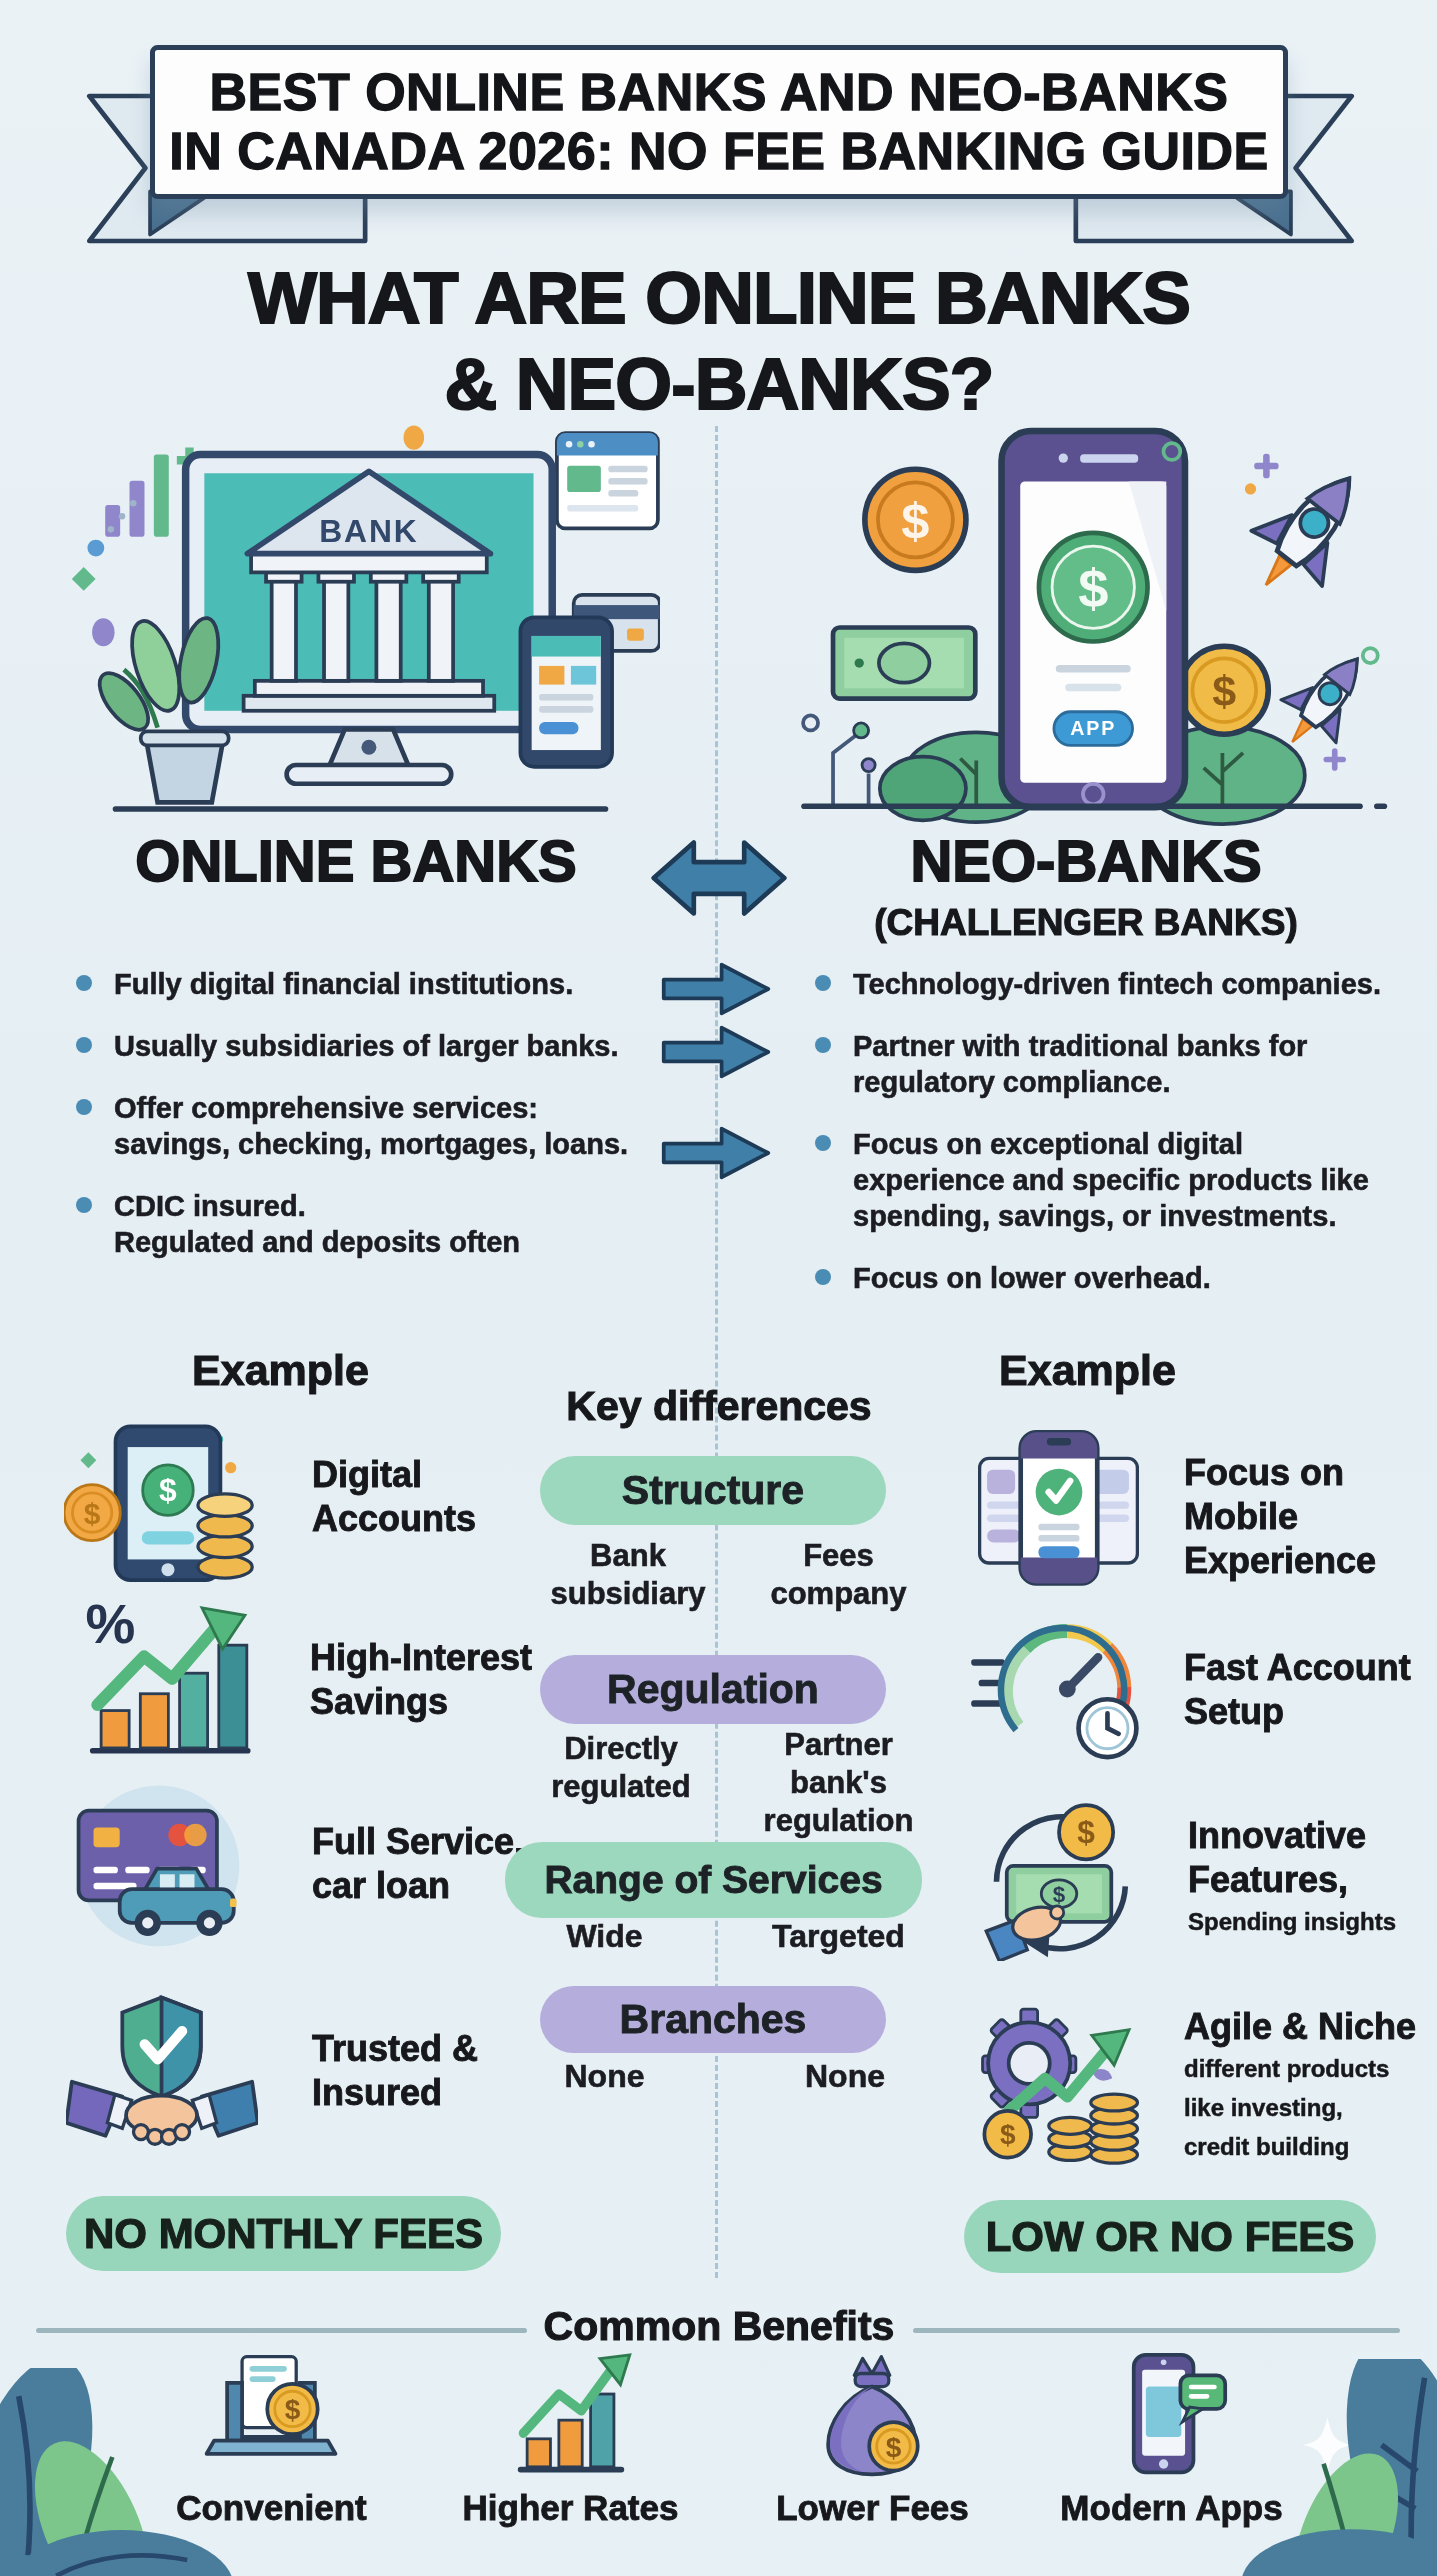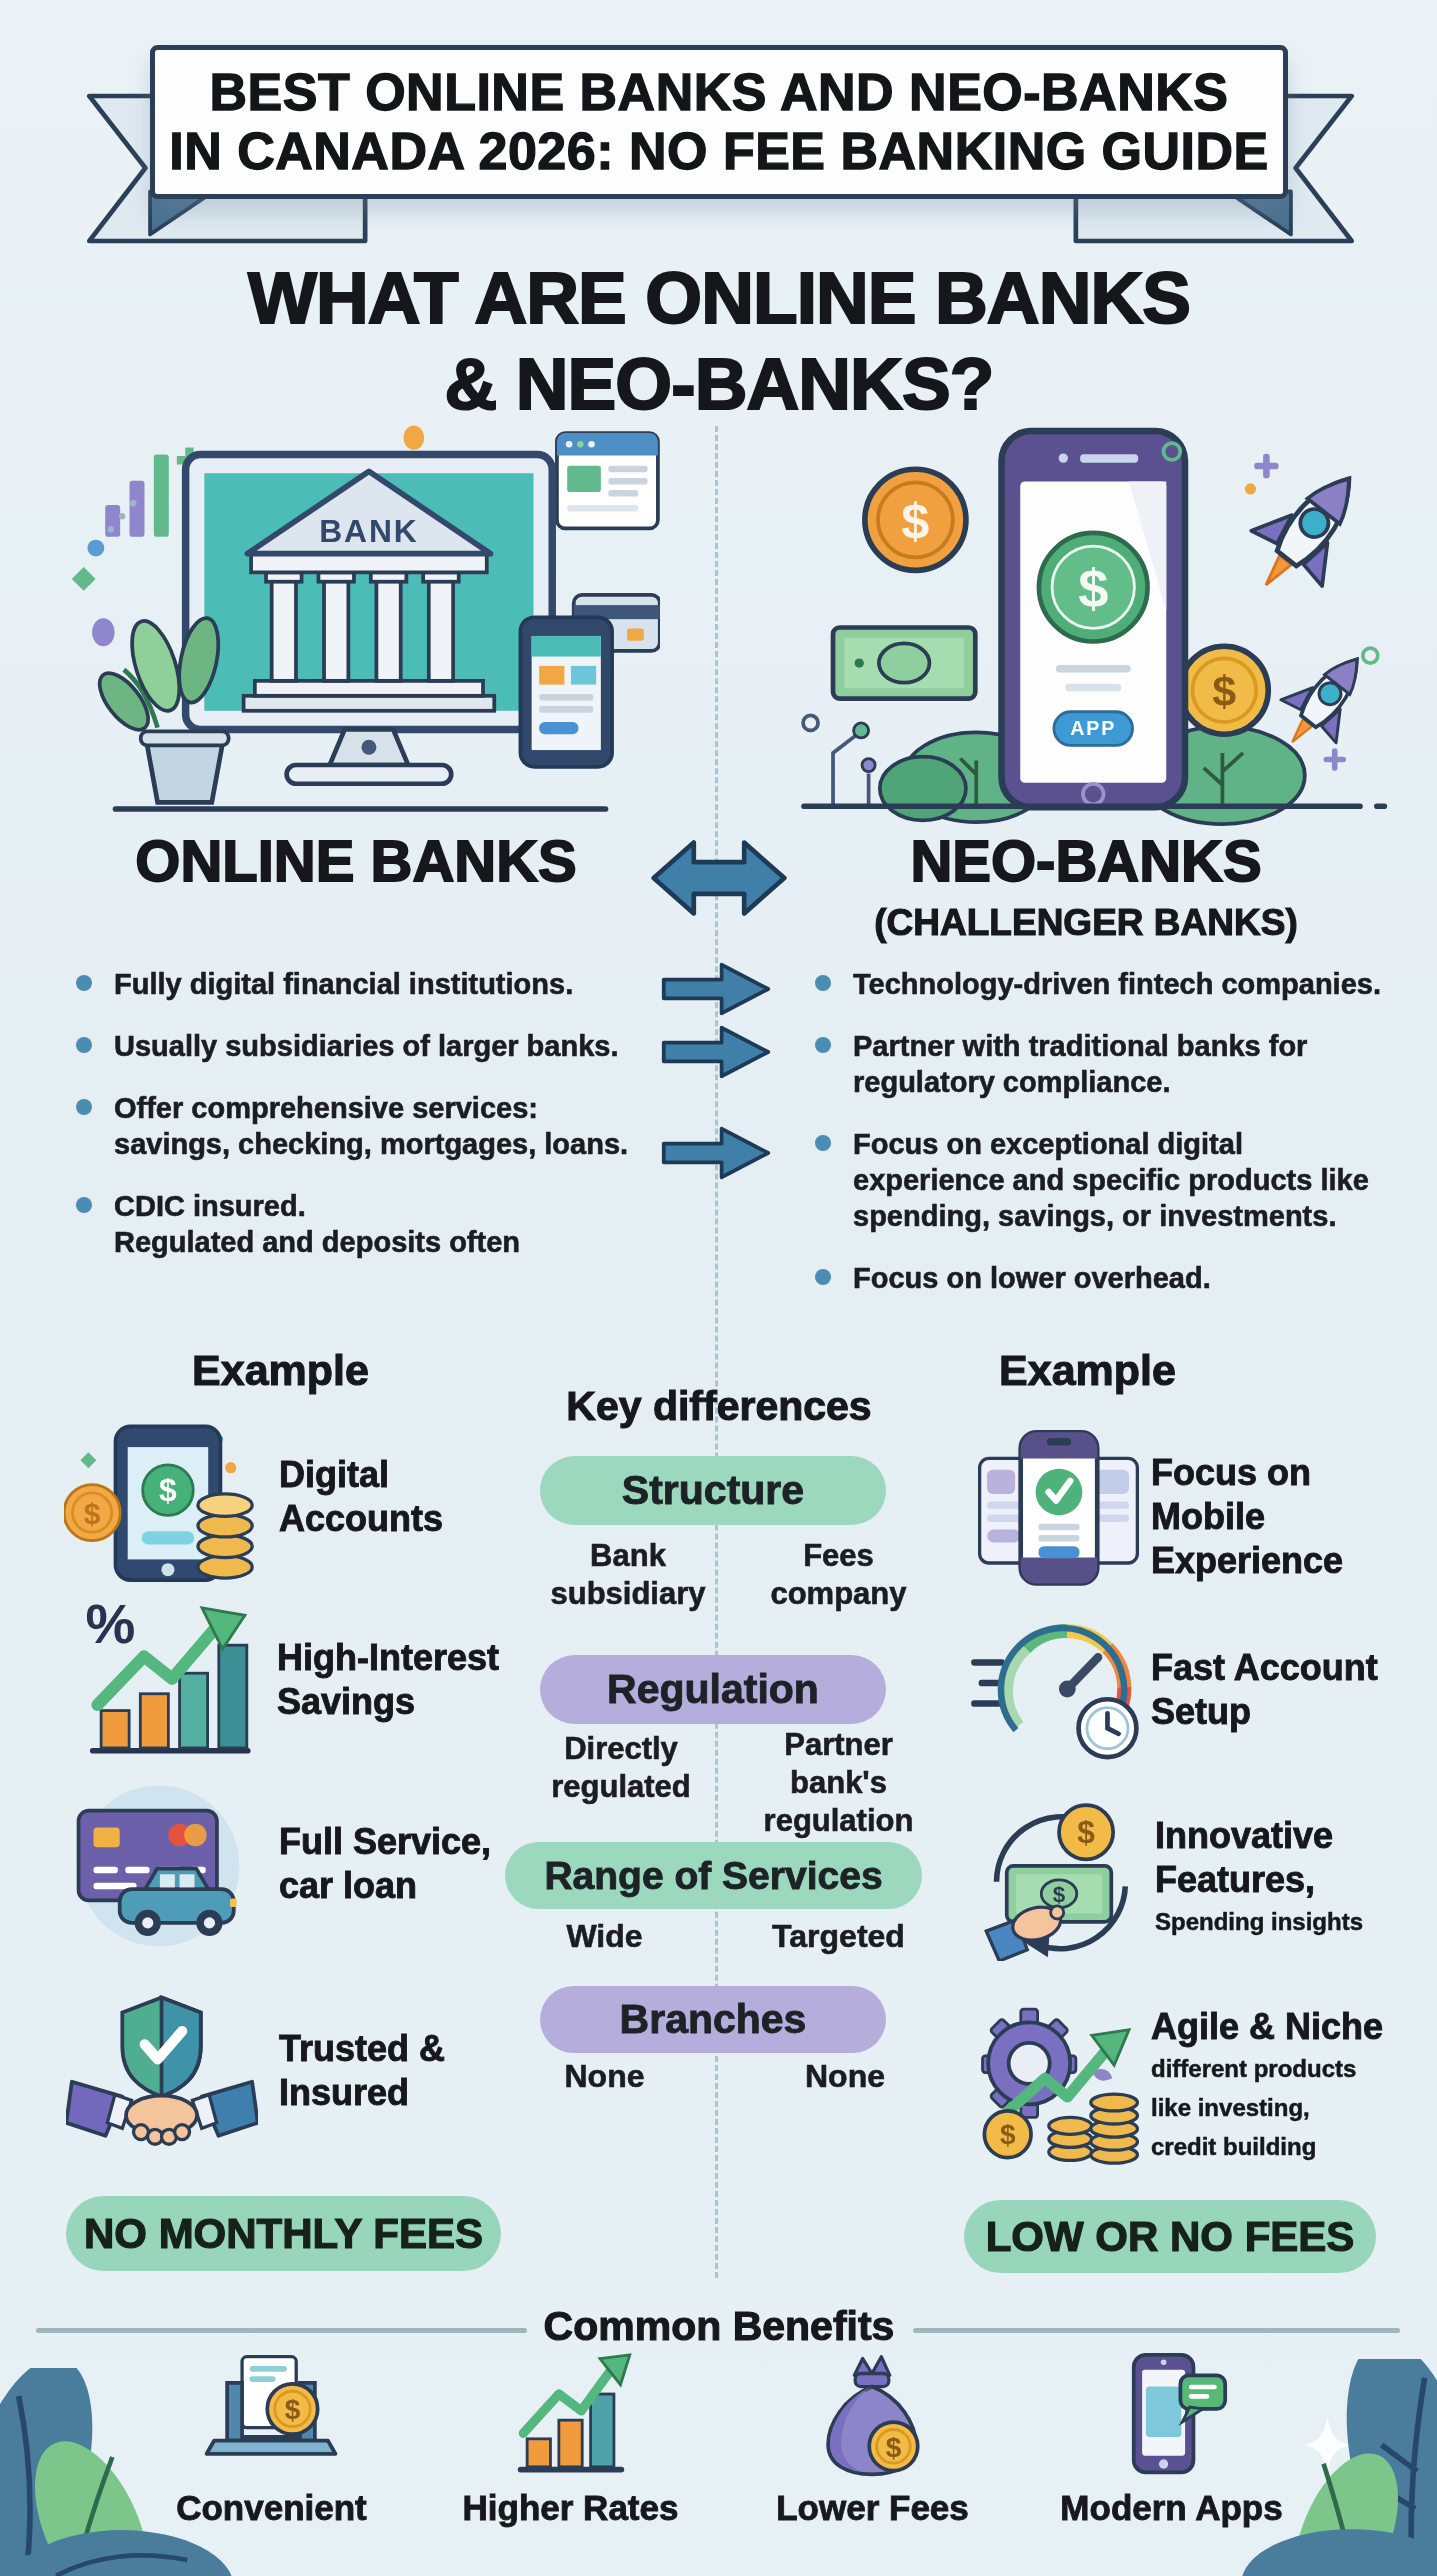--- a/index.html
+++ b/index.html
@@ -53,21 +53,21 @@
   .example-head-right{left:947px;top:1346px;width:281px;}
   .kd-head{left:485px;top:1383px;width:468px;font-size:41px;font-weight:bold;
      -webkit-text-stroke:1.1px #17181c;z-index:2;}
 
   .pill{z-index:3;border-radius:37px;display:flex;align-items:center;justify-content:center;
      font-weight:bold;font-size:41px;-webkit-text-stroke:0.9px #1d2226;color:#1d2226;}
   .pill-green{background:#9cd8bd;}
   .pill-purple{background:#b5aedd;}
   .pill-structure{left:540px;top:1456px;width:346px;height:69px;}
   .pill-regulation{left:540px;top:1655px;width:346px;height:69px;}
-  .pill-range{left:505px;top:1842px;width:417px;height:67px;font-size:39px;}
+  .pill-range{left:505px;top:1842px;width:417px;height:76px;font-size:39px;}
   .pill-branches{left:540px;top:1986px;width:346px;height:67px;}
   .badge{z-index:3;border-radius:39px;background:#98d6bb;display:flex;align-items:center;
      justify-content:center;font-size:42px;font-weight:bold;-webkit-text-stroke:1.2px #17211c;color:#17211c;}
   .badge-left{left:66px;top:2196px;width:435px;height:75px;}
   .badge-right{left:964px;top:2200px;width:412px;height:73px;}
 
   .kv{font-size:31px;line-height:38px;font-weight:bold;color:#1c1d22;-webkit-text-stroke:0.6px #1c1d22;z-index:2;}
   .kv .ln{display:block;}
   .kv-s-left{left:532px;top:1537px;width:192px;}
   .kv-s-right{left:738px;top:1537px;width:201px;}
@@ -82,21 +82,21 @@
   .exl-1{left:64px;top:1419px;width:192px;height:176px;}
   .exl-2{left:73px;top:1591px;width:187px;height:170px;}
   .exl-3{left:58px;top:1777px;width:201px;height:174px;}
   .exl-4{left:66px;top:1992px;width:192px;height:170px;}
   .exr-1{left:972px;top:1423px;width:173px;height:168px;}
   .exr-2{left:969px;top:1605px;width:178px;height:168px;}
   .exr-3{left:973px;top:1793px;width:173px;height:168px;}
   .exr-4{left:972px;top:1998px;width:176px;height:168px;}
 
   .ex-label{font-size:36px;line-height:44px;font-weight:bold;-webkit-text-stroke:0.9px #191a1e;z-index:2;}
-  .ex-label .ln{display:block;}
+  .ex-label .ln{display:block;margin-left:33px;}
   .ex-sub{font-size:24px;line-height:39px;font-weight:bold;-webkit-text-stroke:0.5px #191a1e;}
   .exl-lab-1{left:279px;top:1453px;width:262px;}
   .exl-lab-2{left:277px;top:1636px;width:281px;}
   .exl-lab-3{left:279px;top:1820px;width:281px;}
   .exl-lab-4{left:279px;top:2027px;width:262px;}
   .exr-lab-1{left:1151px;top:1451px;width:281px;}
   .exr-lab-2{left:1151px;top:1646px;width:281px;}
   .exr-lab-3{left:1155px;top:1814px;width:281px;}
   .exr-lab-4{left:1151px;top:2005px;width:281px;}
 

